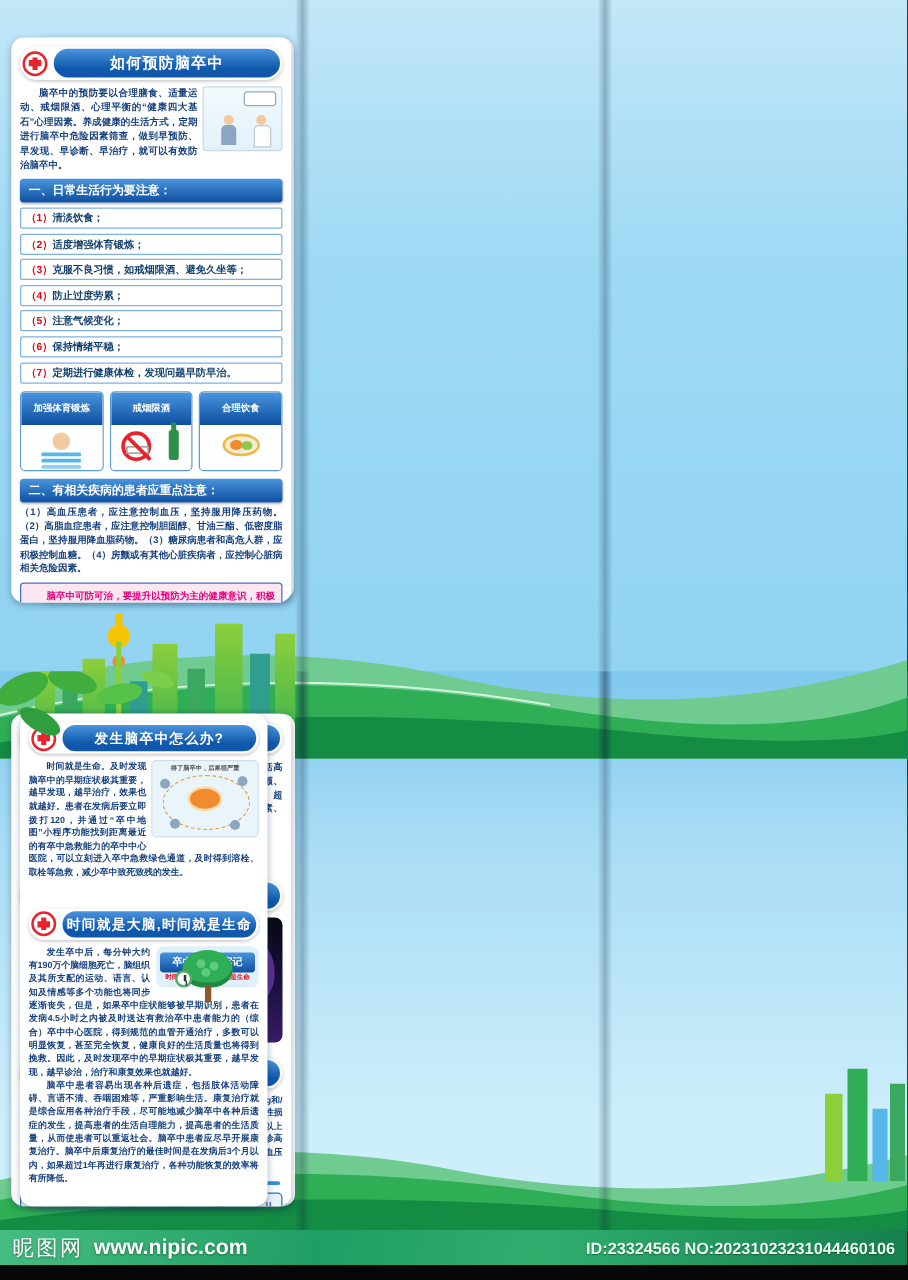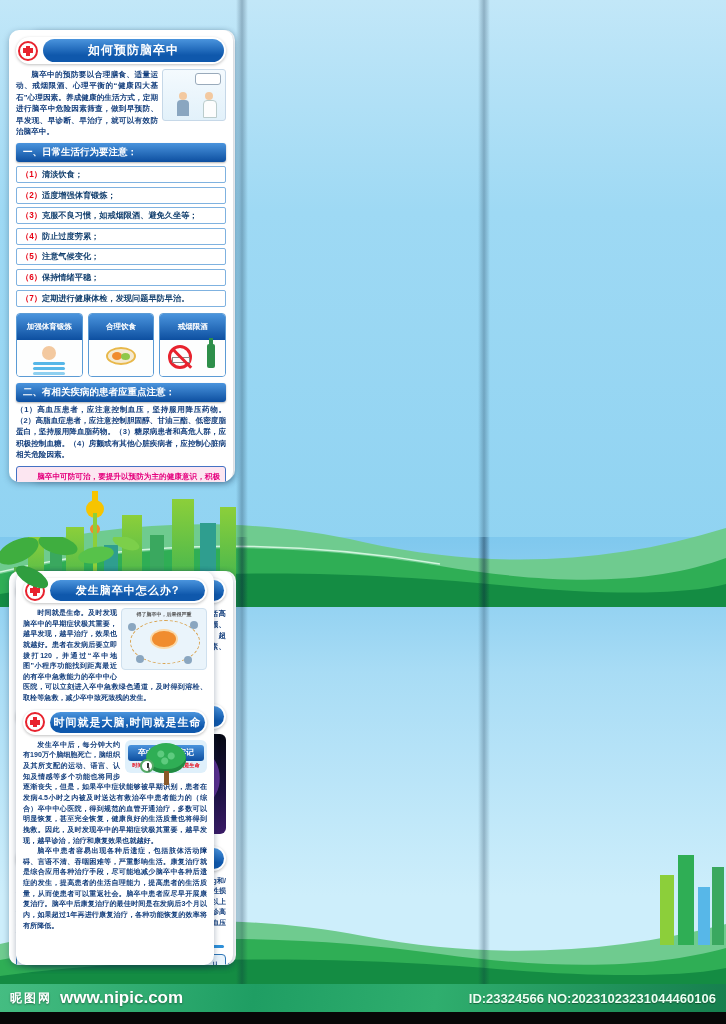--- a/index.html
+++ b/index.html
@@ -229,21 +229,21 @@
   .nurse::after{content:"";position:absolute;left:0;top:9px;width:13px;height:17px;border-radius:4px 4px 0 0;
                 background:#5fc2b0}
   
   .leaves{position:absolute;left:-4px;top:-4px;z-index:5}
   .citybits{position:absolute;right:0;bottom:40px;z-index:1}
   
   .wm{position:absolute;left:0;top:984px;width:726px;height:28px;z-index:9;display:flex;align-items:center;
       justify-content:space-between;padding:0 10px;
       background:linear-gradient(100deg,#45bd82 0%,#1f9e63 35%,#2fae6e 60%,#167f4e 100%)}
   .wm-left{display:flex;align-items:center;gap:8px}
-  .wm-logo{color:#fff;font-weight:700;font-size:12px;letter-spacing:2px;text-shadow:0 1px 2px rgba(0,0,0,.4)}
+  .wm-logo{color:#fff;font-weight:400;font-size:17px;letter-spacing:2px;text-shadow:0 1px 2px rgba(0,0,0,.4)}
   .wm-url{color:#fff;font-weight:800;font-size:17px;text-shadow:0 1px 2px rgba(0,0,0,.4)}
   .wm-id{color:#eafff2;font-size:13px;font-weight:700;text-shadow:0 1px 1px rgba(0,0,0,.4)}
 </style>
 </head>
 <body>
 
 <div class="sheet sheet-top">
 
   <svg class="wave" viewBox="0 0 726 95" width="726" height="95" preserveAspectRatio="none">
     <path d="M0,40 C120,6 250,4 363,30 C490,58 610,52 726,16 L726,95 L0,95 Z" fill="#6fcb8f"></path>
@@ -392,30 +392,30 @@
         </div>
         </div>
       <div class="cards3">
         <div class="acard">
           <div class="cap">加强体育锻炼</div>
           <div class="art">
               <span class="swim"></span>
             </div>
         </div>
         <div class="acard">
-          <div class="cap">合理饮食</div>
-          <div class="art">
-              <span class="plate"></span>
-            </div>
-        </div>
-        <div class="acard">
           <div class="cap">戒烟限酒</div>
           <div class="art">
               <span class="nosmoke"></span>
               <span class="bottle"></span>
+            </div>
+        </div>
+        <div class="acard">
+          <div class="cap">合理饮食</div>
+          <div class="art">
+              <span class="plate"></span>
             </div>
         </div>
       </div>
       <div class="sbar">二、有相关疾病的患者应重点注意：</div>
       <div class="para">（1）高血压患者，应注意控制血压，坚持服用降压药物。（2）高脂血症患者，应注意控制胆固醇、甘油三酯、低密度脂蛋白，坚持服用降血脂药物。（3）糖尿病患者和高危人群，应积极控制血糖。（4）房颤或有其他心脏疾病者，应控制心脏病相关危险因素。</div>
       <div class="pnote">脑卒中可防可治，要提升以预防为主的健康意识，积极参与、配合当地医疗机构、基层医疗卫生单位开展的脑卒中高危人群筛查、干预等活动。</div>
     </div>
   </div>
 
   <div class="panel pp3">
@@ -660,21 +660,21 @@
         <span class="p6illo">
           <span class="p6cap">得了脑卒中，后果很严重</span>
           <span class="oval"></span>
           <span class="ostar"></span>
           <span class="odot od1"></span><span class="odot od2"></span>
           <span class="odot od3"></span><span class="odot od4"></span>
         </span>
         <span class="ind" style="display:block">时间就是生命。及时发现脑卒中的早期症状极其重要，越早发现，越早治疗，效果也就越好。患者在发病后要立即拨打120，并通过“卒中地图”小程序功能找到距离最近的有卒中急救能力的卒中中心医院，可以立刻进入卒中急救绿色通道，及时得到溶栓、取栓等急救，减少卒中致死致残的发生。</span>
       </div>
 
-      <div class="hdr" style="margin-top:6px">
+      <div class="hdr" style="margin-top:23px">
         <span class="cross"></span>
         <span class="hdr-bar" style="font-size:11px">时间就是大脑,时间就是生命</span>
       </div>
       <div class="para" style="font-size:7.1px">
         <span class="membadge">
           <span class="tree">
             <span class="fo"></span><span class="tr"></span><span class="ck"></span>
           </span>
           <span class="mb-bar" style="display:block">卒中患者要牢记</span>
           <span class="mb-sub" style="display:block">时间就是大脑，时间就是生命</span>

